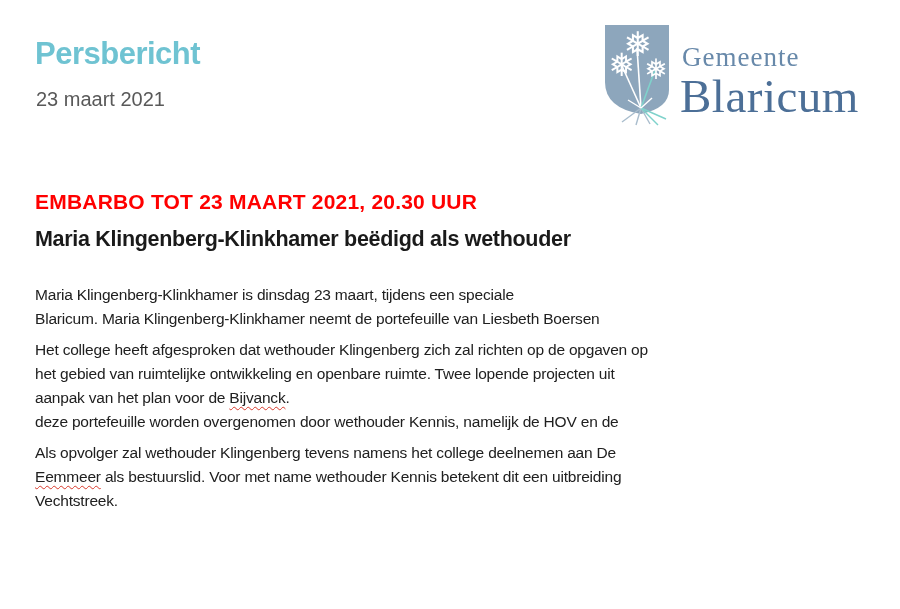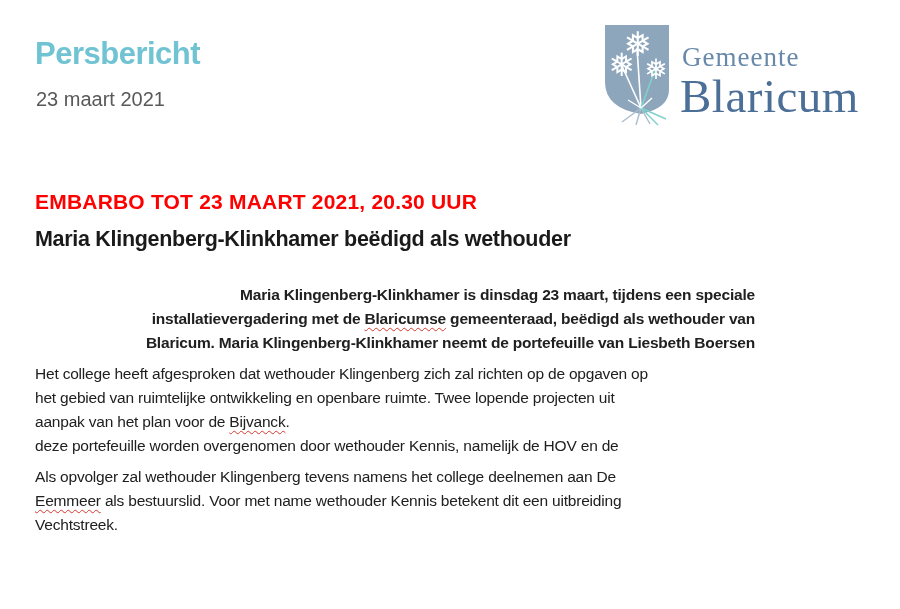--- a/index.html
+++ b/index.html
@@ -36,21 +36,21 @@
     position: absolute; left: 35px; top: 227px;
     font-size: 21.5px; font-weight: bold; letter-spacing: -0.3px;
     color: #1a1a1a;
   }
 
   .body-copy {
     position: absolute; left: 35px; top: 283px; width: 720px;
     font-size: 15.5px; line-height: 24px; letter-spacing: -0.2px;
   }
   .para { margin: 0 0 7px 0; }
-  .para.bold { font-weight: bold; text-align: right; }
+  .para.bold { font-weight: normal; }
   .line { white-space: nowrap; }
   .miss {
     text-decoration-line: underline;
     text-decoration-style: wavy;
     text-decoration-thickness: 1px;
     text-underline-offset: 3px;
   }
 </style>
 </head>
 <body>
@@ -96,21 +96,20 @@
     </svg>
   </div>
 
   <div class="embargo" style="color: rgb(255, 0, 0);">EMBARBO TOT 23 MAART 2021, 20.30 UUR</div>
 
   <div class="headline">Maria Klingenberg-Klinkhamer beëdigd als wethouder</div>
 
   <div class="body-copy" style="color: rgb(32, 32, 32);">
       <div class="para bold">
         <div class="line"><span>Maria Klingenberg-Klinkhamer is dinsdag 23 maart, tijdens een speciale</span></div>
-        <div class="line"><span>installatievergadering met de </span><span class="miss" style="text-decoration-color: rgb(216, 57, 43);">Blaricumse</span><span> gemeenteraad, beëdigd als wethouder van</span></div>
         <div class="line"><span>Blaricum. Maria Klingenberg-Klinkhamer neemt de portefeuille van Liesbeth Boersen</span></div>
       </div>
       <div class="para">
         <div class="line"><span>Het college heeft afgesproken dat wethouder Klingenberg zich zal richten op de opgaven op</span></div>
         <div class="line"><span>het gebied van ruimtelijke ontwikkeling en openbare ruimte. Twee lopende projecten uit</span></div>
         <div class="line"><span>aanpak van het plan voor de </span><span class="miss" style="text-decoration-color: rgb(216, 57, 43);">Bijvanck</span><span>.</span></div>
         <div class="line"><span>deze portefeuille worden overgenomen door wethouder Kennis, namelijk de HOV en de</span></div>
       </div>
       <div class="para">
         <div class="line"><span>Als opvolger zal wethouder Klingenberg tevens namens het college deelnemen aan De</span></div>

